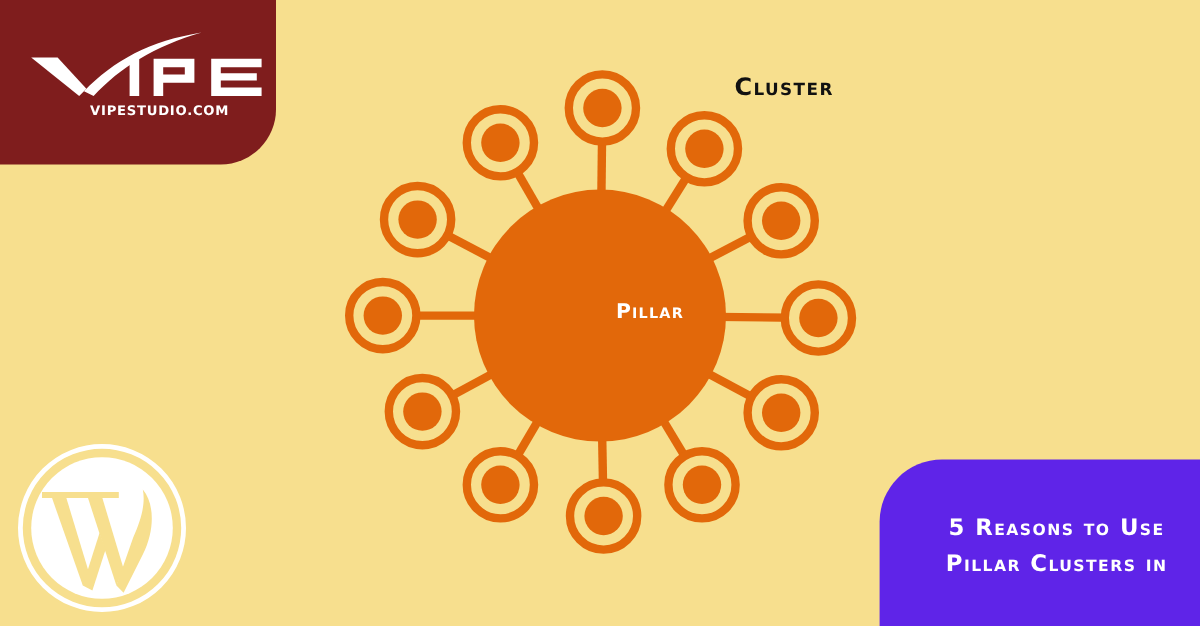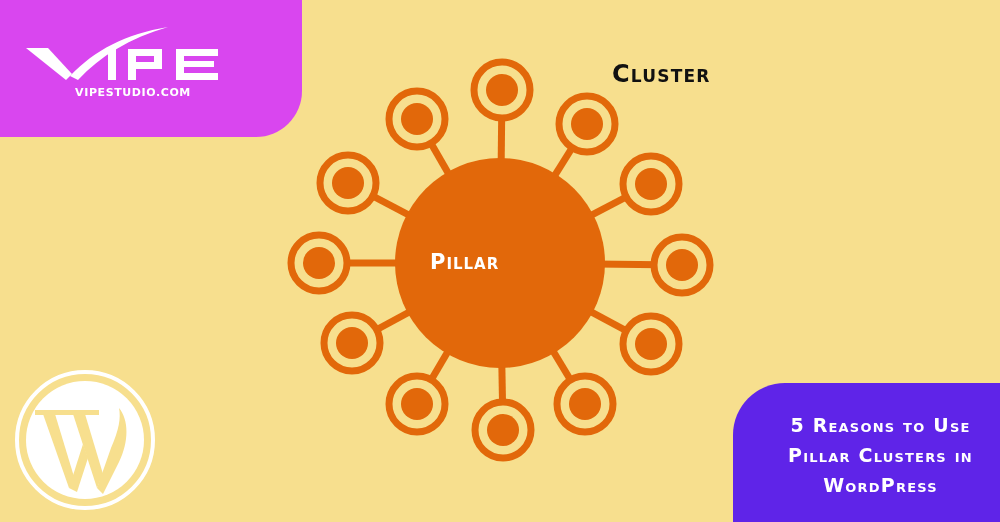--- a/index.html
+++ b/index.html
@@ -1,40 +1,40 @@
 <!DOCTYPE html>
 <html><head>
   <meta charset="utf-8">
   <style>
     * { box-sizing: border-box; margin: 0; padding: 0; }
     html, body { width: 1000px; height: 522px; overflow: hidden; }
     body { background: #f7df8e; position: relative; font-family: "DejaVu Sans", sans-serif; }
 
     .logo-panel {
-      position: absolute; left: 0; top: 0; width: 302px; height: 137px;
-      background: #d946ef; border-bottom-right-radius: 46px; text-decoration: underline;
+      position: absolute; left: 0; top: 0; width: 230px; height: 137px;
+      background: #7f1d1d; border-bottom-right-radius: 46px; text-decoration: underline;
     }
     .logo-svg { position: absolute; left: 0; top: 0; }
     .logo-domain {
       position: absolute; left: 66px; top: 86px; width: 134px;
       color: #fff; font-family: "DejaVu Sans", sans-serif; font-weight: bold;
       font-size: 11px; letter-spacing: 0.6px; text-align: center;
     }
 
     .diagram { position: absolute; left: 0; top: 0; }
 
     .pillar-label {
-      position: absolute; left: 430px; top: 250px; width: 140px; text-align: left;
+      position: absolute; left: 430px; top: 250px; width: 140px; text-align: right;
       color: #fff; font-family: "DejaVu Sans", sans-serif; font-weight: bold;
-      font-variant: small-caps; font-size: 21px; letter-spacing: 1px;
+      font-variant: small-caps; font-size: 17px; letter-spacing: 1px;
     }
     .cluster-label {
       position: absolute; left: 612px; top: 60px;
       color: #111; font-family: "DejaVu Sans", sans-serif; font-weight: bold;
-      font-variant: small-caps; font-size: 24px; letter-spacing: 1.2px;
+      font-variant: small-caps; font-size: 20px; letter-spacing: 1.2px;
     }
 
     .wp-logo { position: absolute; left: 15px; top: 370px; }
 
     .title-panel {
       position: absolute; left: 733px; top: 383px; width: 267px; height: 139px;
       background: #5f24e8; border-top-left-radius: 52px;
       display: flex; align-items: center; justify-content: center; padding-left: 28px;
     }
     .title-text {
@@ -145,15 +145,14 @@
     <path d="M58 44 L70 44 L88 104 L82 118 Z"></path>
     <path d="M54 118 L68 74 L73 88 L62 122 Z"></path>
     <path d="M82 118 L96 78 C 104 60, 106 48, 104 38 C 114 50, 114 72, 104 92 L 88 124 Z"></path>
   </g>
 </svg>
 
 <div class="title-panel">
   <div class="title-text">
     <div>5 Reasons to Use</div>
     <div>Pillar Clusters in</div>
-    <div>WordPress</div>
   </div>
 </div>
 
 </body></html>

